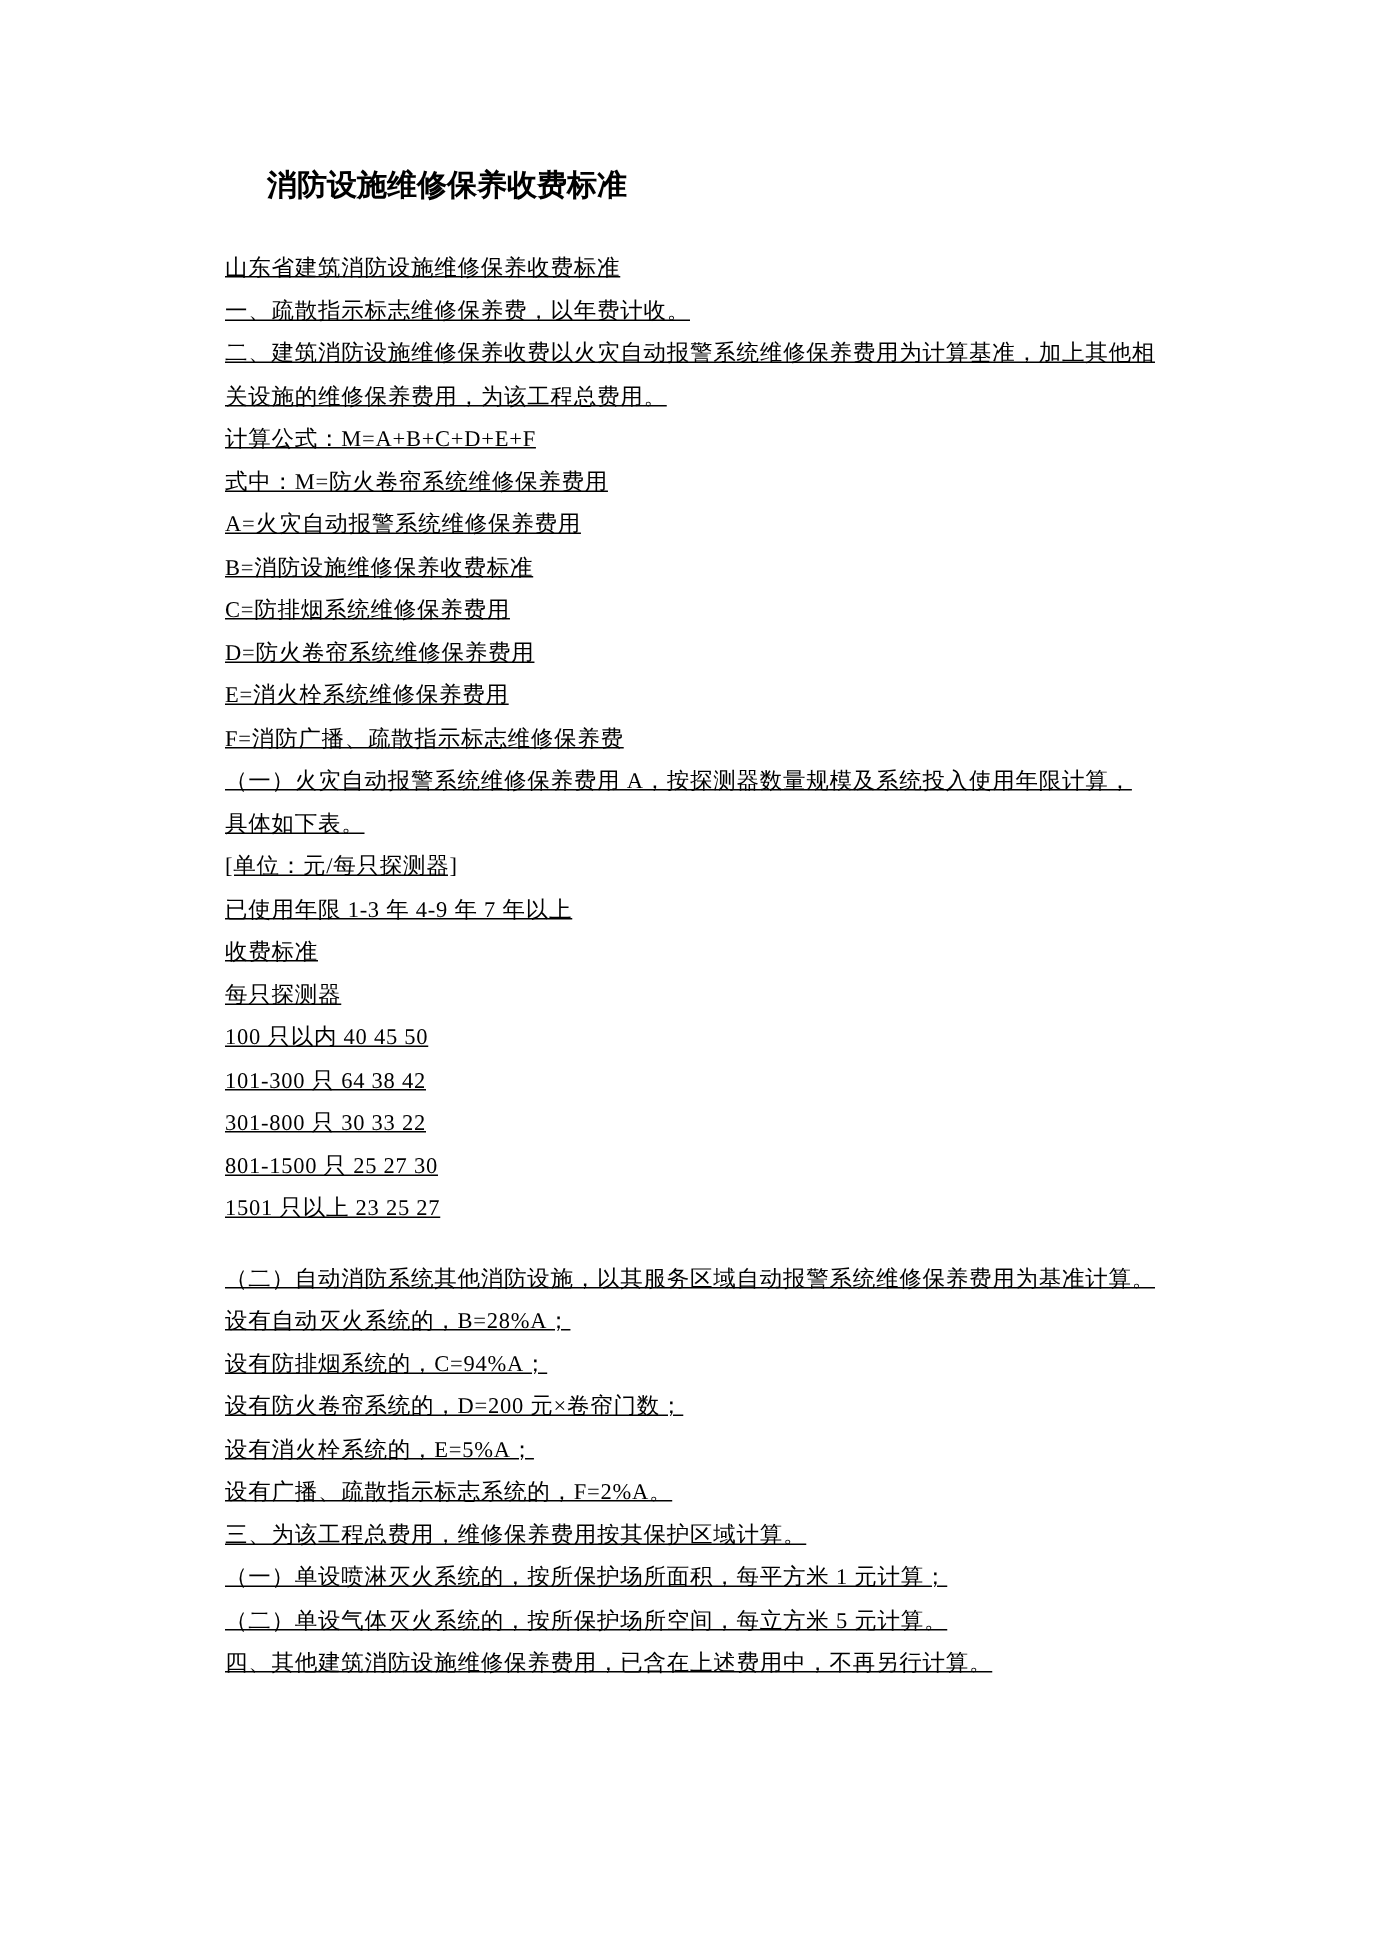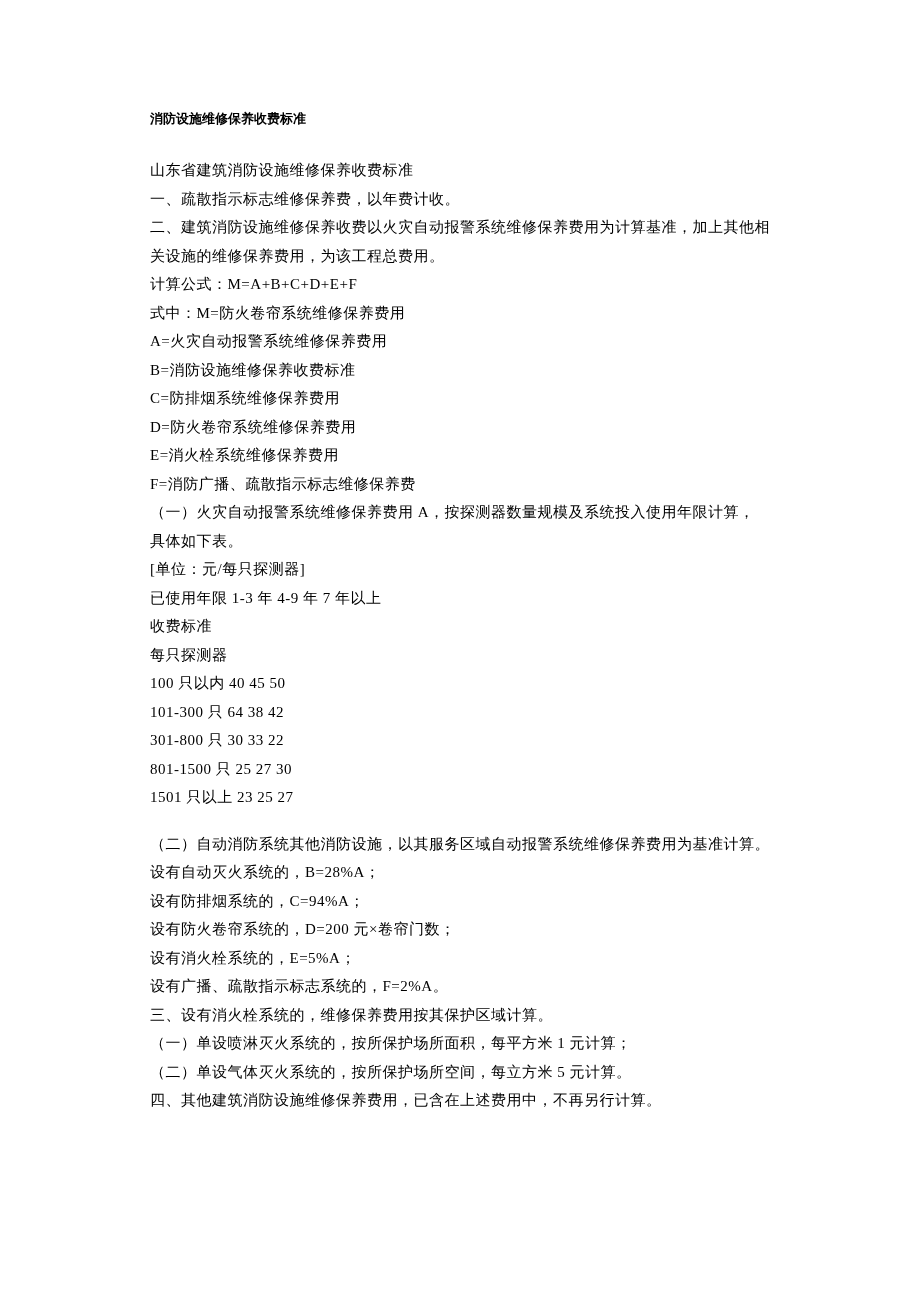--- a/index.html
+++ b/index.html
@@ -4,28 +4,30 @@
   <style>
     body {
       font-family: "SimSun", "宋体", serif;
       background: #ffffff;
       margin: 0;
       padding: 110px 150px;
       width: 920px;
       box-sizing: border-box;
     }
     .title {
-      font-size: 13px;
+      font-size: 20px;
       font-weight: bold;
       margin-bottom: 28px;
+      margin-left: 28px;
     }
     .line {
       font-size: 15px;
       line-height: 1.9;
       letter-spacing: 0.5px;
+      text-decoration: underline;
     }
     .gap {
       height: 18px;
     }
   </style>
 </head>
 <body>
 
 <div class="title">消防设施维修保养收费标准</div>
 
@@ -52,16 +54,16 @@
 <div class="line">1501 只以上 23 25 27</div>
 
 <div class="gap"></div>
 
 <div class="line">（二）自动消防系统其他消防设施，以其服务区域自动报警系统维修保养费用为基准计算。</div>
 <div class="line">设有自动灭火系统的，B=28%A；</div>
 <div class="line">设有防排烟系统的，C=94%A；</div>
 <div class="line">设有防火卷帘系统的，D=200 元×卷帘门数；</div>
 <div class="line">设有消火栓系统的，E=5%A；</div>
 <div class="line">设有广播、疏散指示标志系统的，F=2%A。</div>
-<div class="line">三、设有消火栓系统的，维修保养费用按其保护区域计算。</div>
+<div class="line">三、为该工程总费用，维修保养费用按其保护区域计算。</div>
 <div class="line">（一）单设喷淋灭火系统的，按所保护场所面积，每平方米 1 元计算；</div>
 <div class="line">（二）单设气体灭火系统的，按所保护场所空间，每立方米 5 元计算。</div>
 <div class="line">四、其他建筑消防设施维修保养费用，已含在上述费用中，不再另行计算。</div>
 
 </body></html>

